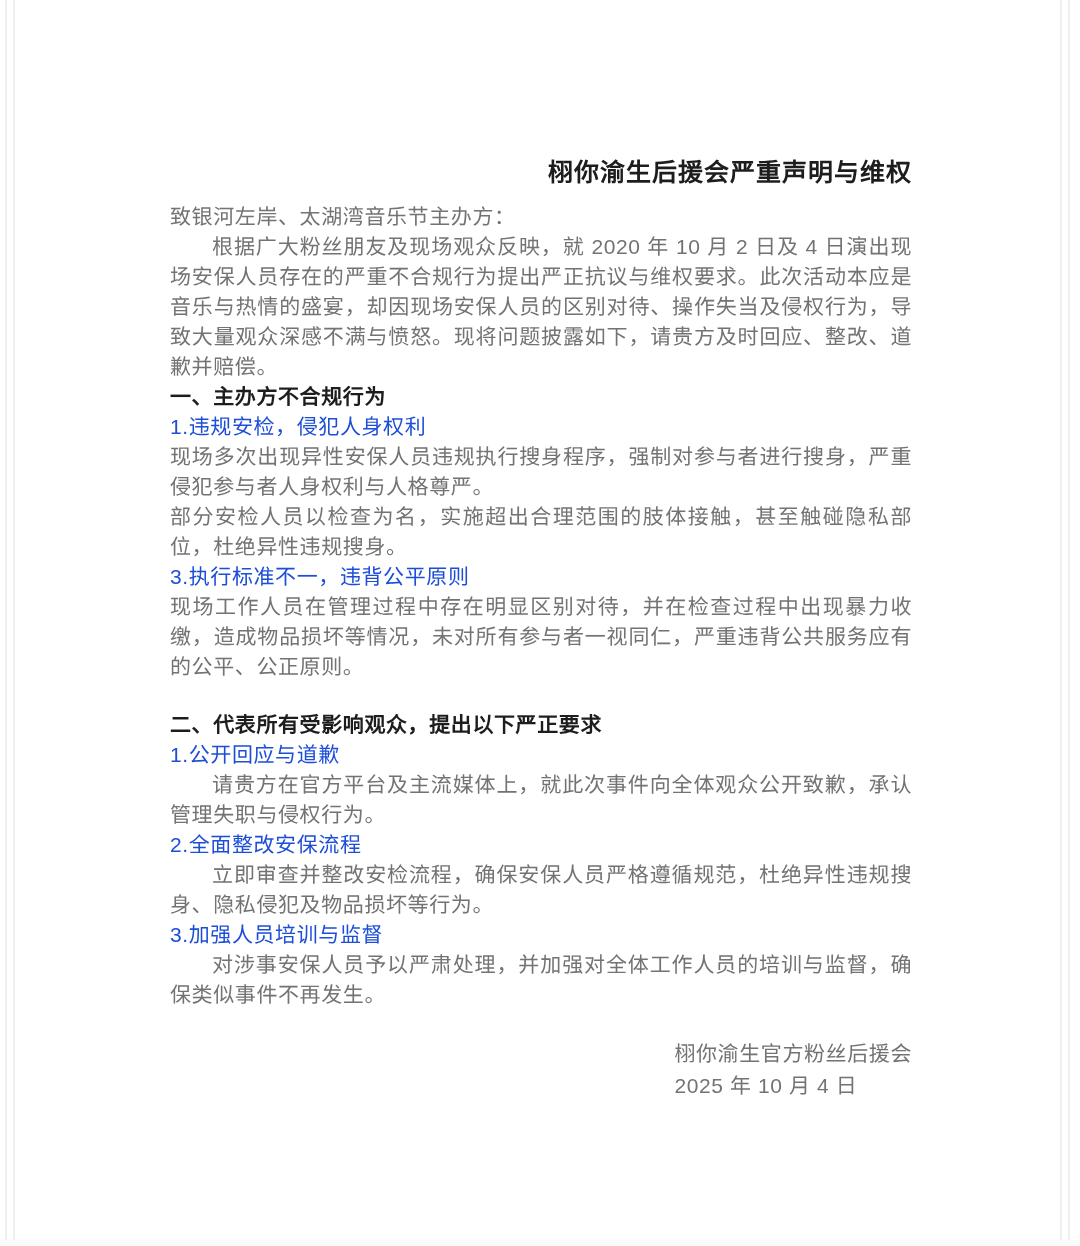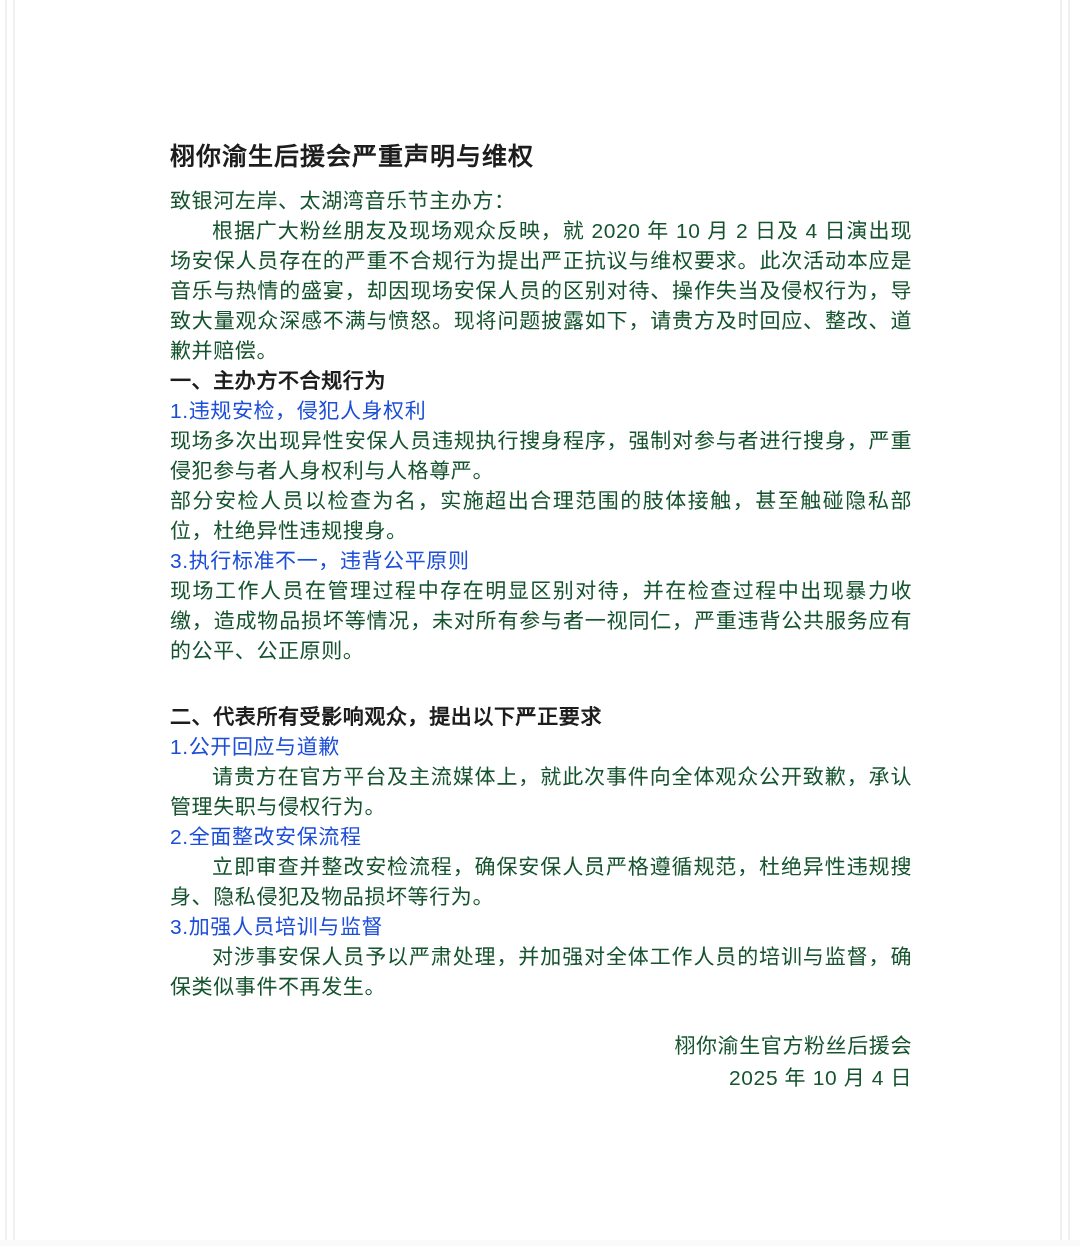--- a/index.html
+++ b/index.html
@@ -33,52 +33,52 @@
     height: 6px;
     background: #fafafa;
   }
   .page {
     position: absolute;
     top: 136px;
     left: 170px;
     width: 742px;
   }
   .doc-title {
-    margin: 0 0 14px 0;
+    margin: 16px 0 14px 0;
     font-size: 25px;
     font-weight: bold;
     color: #1d1d1d;
-    text-align: left;
+    text-align: right;
     letter-spacing: 1px;
   }
   .line {
     margin: 0;
     font-size: 21px;
     line-height: 30px;
     letter-spacing: 0.6px;
     text-align: justify;
-    color: #14532d;
+    color: #737373;
   }
   .indent { text-indent: 2em; }
   .sec-heading {
     font-weight: bold;
     color: #1d1d1d;
   }
   .sub-red {
     color: #1d4ed8;
   }
-  .sec2-gap { margin-top: 36px; }
+  .sec2-gap { margin-top: 28px; }
   .signature {
     margin-top: 28px;
     margin-left: auto;
     margin-right: 0px;
     width: fit-content;
     text-align: center;
   }
-  .signature .line { text-align: right; line-height: 32px; }
+  .signature .line { text-align: left; line-height: 32px; }
 </style>
 </head>
 <body>
 
 <div class="scan-edge l1"></div>
 <div class="scan-edge l2"></div>
 <div class="scan-edge r1"></div>
 <div class="scan-edge r2"></div>
 <div class="bottom-strip"></div>
 

